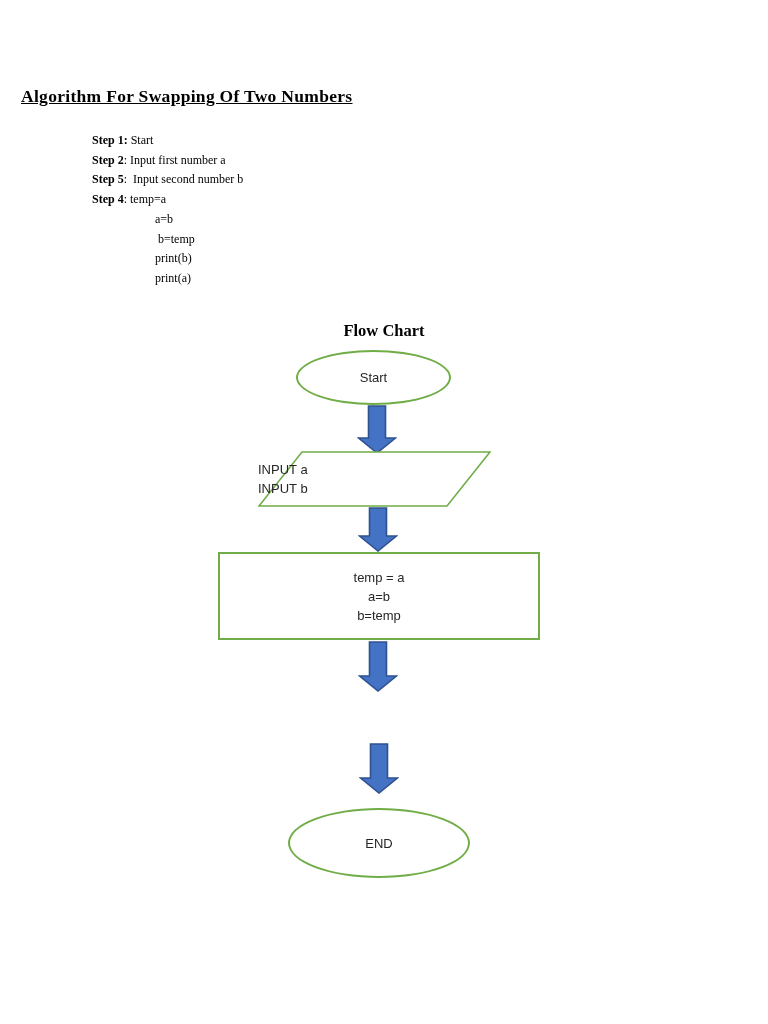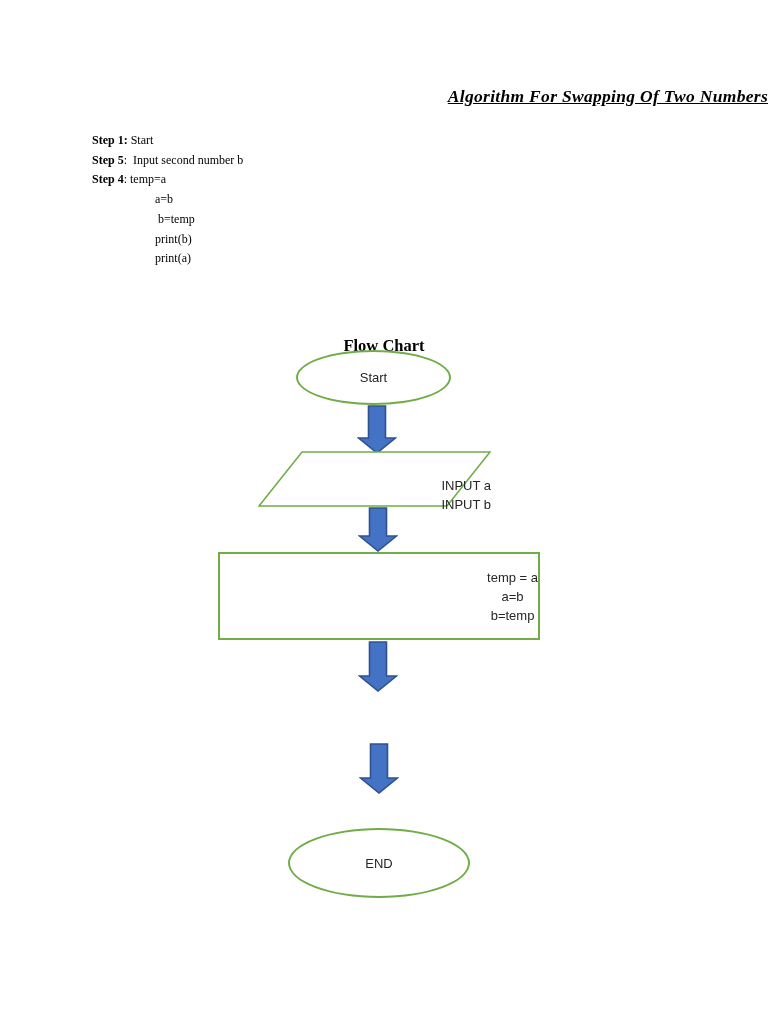--- a/index.html
+++ b/index.html
@@ -15,39 +15,39 @@
     width: 768px;
     height: 1024px;
     background: #ffffff;
     overflow: hidden;
     font-family: "Liberation Serif", serif;
     color: #000;
   }
   .doc-title {
     position: absolute;
     top: 86px; left: 0; width: 100%;
-    text-align: right;
+    text-align: left;
     font-family: "Liberation Serif", serif;
     font-size: 17.5px;
     font-weight: bold;
-    font-style: italic;
     text-decoration: underline;
     letter-spacing: 0.3px;
+    padding-left: 21px;
   }
   .steps {
     position: absolute;
     left: 92px; top: 131px;
     font-size: 12px;
   }
   .step-line { line-height: 19.7px; white-space: pre-wrap; }
   .step-label { font-weight: bold; }
   .step-line.indent { padding-left: 63px; }
   .chart-heading {
     position: absolute;
-    top: 336px; left: 0; width: 100%;
+    top: 321px; left: 0; width: 100%;
     text-align: center;
     font-family: "Liberation Serif", serif;
     font-size: 16.5px;
     font-weight: bold;
   }
   .node-text {
     font-family: "Liberation Sans", sans-serif;
     font-size: 13px;
     color: var(--node-text);
     text-align: center;
@@ -56,39 +56,39 @@
   .ellipse {
     position: absolute;
     border: 2px solid var(--green);
     border-radius: 50%;
     background: #fff;
     display: flex;
     align-items: center;
     justify-content: center;
   }
   .ellipse.start { left: 296px; top: 350px; width: 155px; height: 55px; }
-  .ellipse.end   { left: 288px; top: 828px; width: 182px; height: 70px; }
+  .ellipse.end   { left: 288px; top: 808px; width: 182px; height: 70px; }
   .rect-node {
     position: absolute;
     left: 218px; top: 552px; width: 322px; height: 88px;
     border: 2.5px solid var(--green);
     background: #fff;
     display: flex;
     align-items: center;
-    justify-content: flex-end;
+    justify-content: center;
   }
   .pgram { position: absolute; }
   .pgram.input  { left: 258px; top: 451px; width: 233px; height: 56px; }
   .pgram.output { left: 220px; top: 693px; width: 319px; height: 50px; }
   .pgram svg { position: absolute; left: 0; top: 0; width: 100%; height: 100%; }
   .pgram polygon { fill: #fff; stroke: var(--green); stroke-width: 1.6; }
   .pgram .node-text {
     position: absolute; left: 0; top: 0; width: 100%; height: 100%;
     display: flex; flex-direction: column;
-    align-items: flex-end; justify-content: center; margin-top: 16px;
+    align-items: flex-start; justify-content: center;
   }
   .arrow { position: absolute; width: 40px; }
   .arrow polygon {
     fill: var(--arrow-fill);
     stroke: var(--arrow-stroke);
     stroke-width: 1.6;
     stroke-linejoin: miter;
   }
   .arrow.a1 { left: 357px; top: 405px; height: 49px; }
   .arrow.a2 { left: 358px; top: 507px; height: 45px; }
@@ -97,20 +97,21 @@
 </style>
 </head>
 <body>
 
 <div class="page">
 
   <h1 class="doc-title">Algorithm For Swapping Of Two Numbers</h1>
 
   <div class="steps">
     <div class="step-line"><span class="step-label">Step 1:</span><span class="step-text"> Start</span></div>
+    <div class="step-line"><span class="step-label">Step 2</span><span class="step-text">: Input first number a</span></div>
     <div class="step-line"><span class="step-label">Step 5</span><span class="step-text">:  Input second number b</span></div>
     <div class="step-line"><span class="step-label">Step 4</span><span class="step-text">: temp=a</span></div>
     <div class="step-line indent"><span class="step-text">a=b</span></div>
     <div class="step-line indent"><span class="step-text"> b=temp</span></div>
     <div class="step-line indent"><span class="step-text">print(b)</span></div>
     <div class="step-line indent"><span class="step-text">print(a)</span></div>
   </div>
 
   <h2 class="chart-heading">Flow Chart</h2>
 

